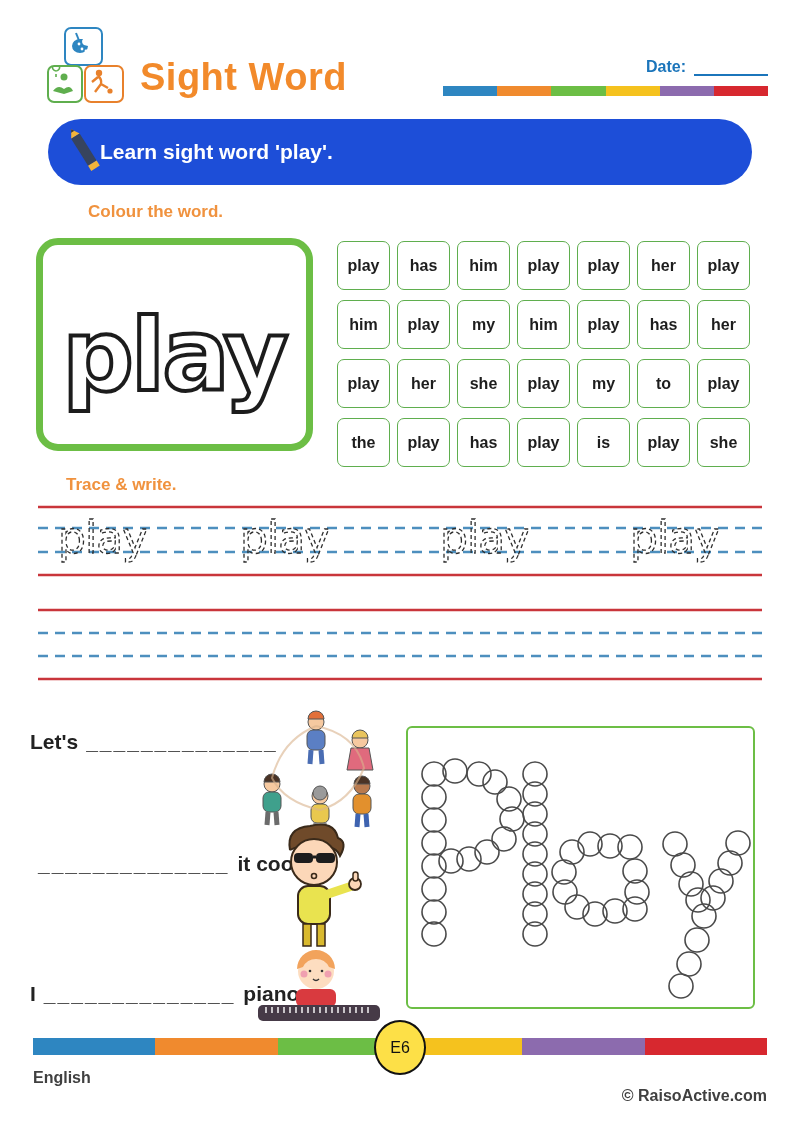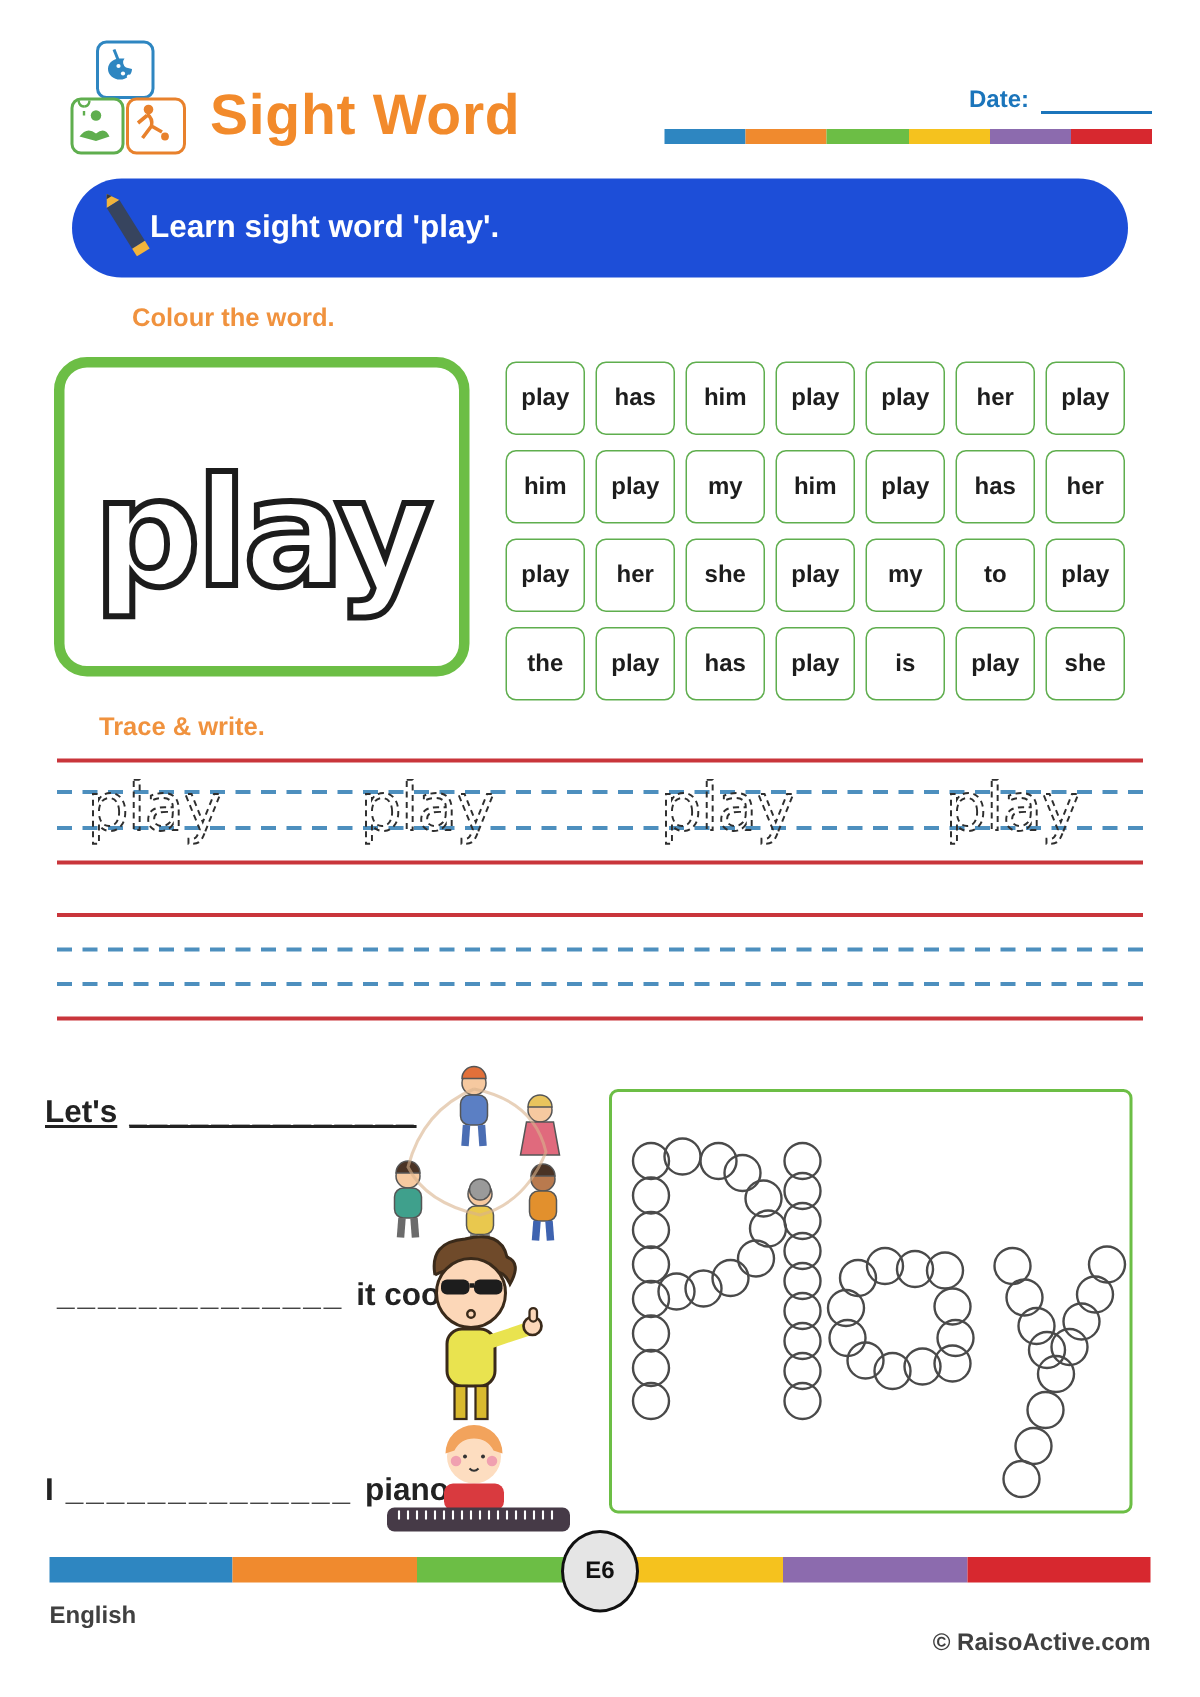--- a/index.html
+++ b/index.html
@@ -54,22 +54,22 @@
             font-size:21px;font-weight:bold;color:#222;}
   .sentence .blank{letter-spacing:2px;}
 
   
   .dab-box{position:absolute;left:406px;top:726px;width:349px;height:283px;
            border:2px solid #6CBE45;border-radius:6px;box-sizing:border-box;background:#fff;}
   .dab-dot{fill:none;stroke:#4a4a4a;stroke-width:1.6;}
 
   
   .badge{position:absolute;left:374px;top:1020px;width:52px;height:55px;border:2.5px solid #111;
-         border-radius:50%;background:#e5e5e5;display:flex;align-items:center;justify-content:center;
-         font-size:16px;font-weight:bold;color:#111;z-index:5;box-sizing:border-box;}
+         border-radius:50%;background:#fde047;display:flex;align-items:center;justify-content:center;
+         font-size:16px;font-weight:normal;color:#111;z-index:5;box-sizing:border-box;}
   .footer-text{position:absolute;top:1069px;font-size:16px;font-weight:bold;color:#404040;}
 </style>
 </head>
 <body>
 
 <div class="page">
 
   <div class="logo-box logo-blue">
     <svg width="30" height="30" viewBox="0 0 30 30">
       <line x1="10" y1="4" x2="14" y2="14" stroke="#2E86C1" stroke-width="2"></line>
@@ -171,21 +171,21 @@
       </g>
   </svg>
 
   <svg class="abs" style="left:38px;top:608px;" width="724" height="76">
     <line class="line-red" x1="0" y1="2" x2="724" y2="2"></line>
     <line class="line-blue" x1="0" y1="25" x2="724" y2="25"></line>
     <line class="line-blue" x1="0" y1="48" x2="724" y2="48"></line>
     <line class="line-red" x1="0" y1="71" x2="724" y2="71"></line>
   </svg>
 
-  <div class="sentence" style="left:30px;top:730px;text-decoration:underline;">
+  <div class="sentence" style="left:30px;top:730px;">
       <span class="word">Let's</span>
       <span class="blank">______________</span>
     </div>
   <div class="sentence" style="left:38px;top:852px;">
       <span class="blank">______________</span>
       <span class="word">it cool.</span>
     </div>
   <div class="sentence" style="left:30px;top:982px;">
       <span class="word">I</span>
       <span class="blank">______________</span>

